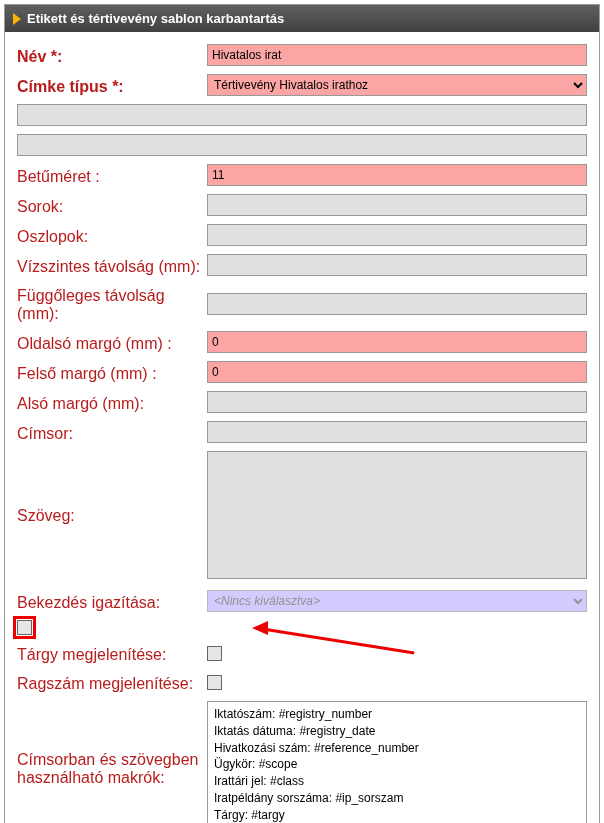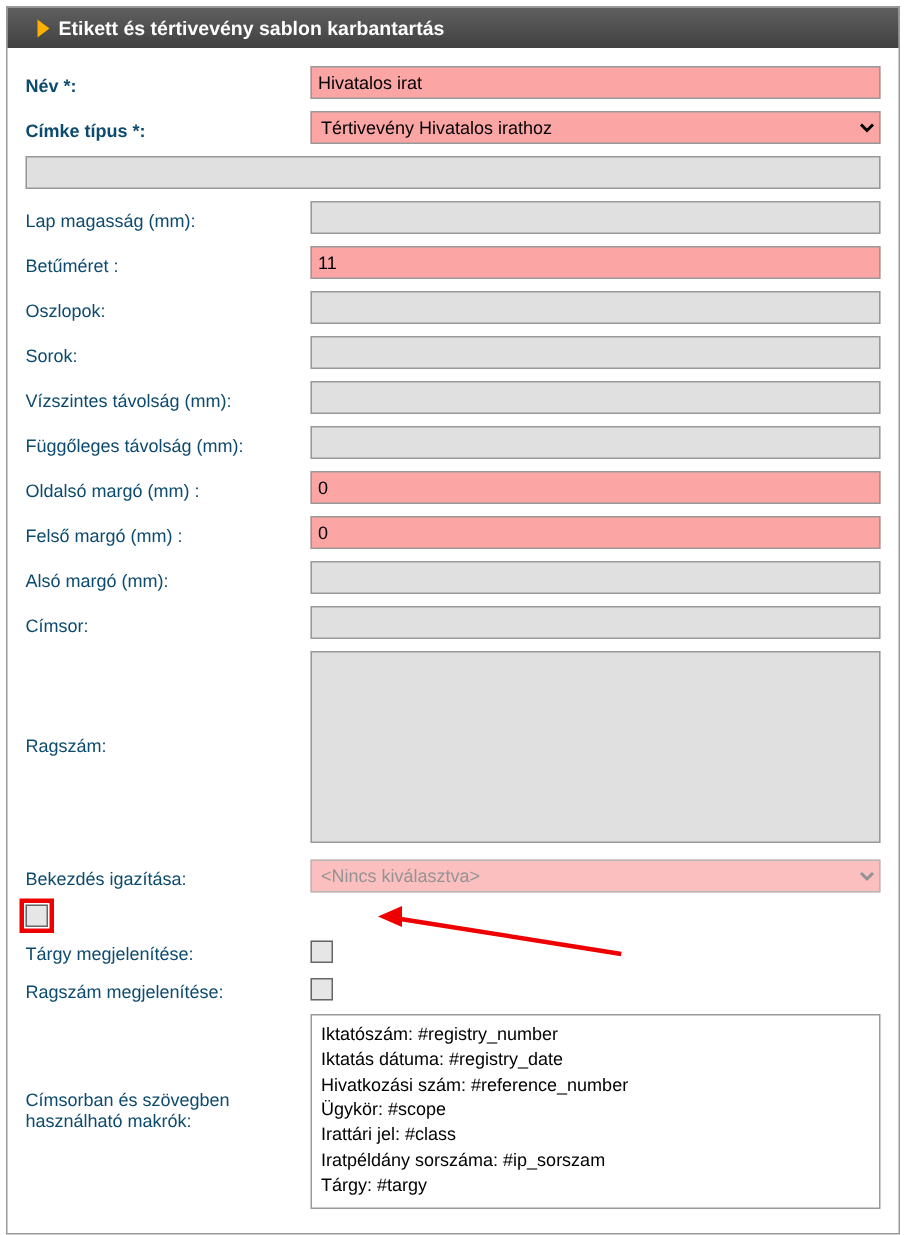--- a/index.html
+++ b/index.html
@@ -14,21 +14,21 @@
   .dialog {
     border: 1px solid #999;
     background: #fff;
     margin: 4px;
     width: 596px;
   }
   .titlebar {
     background: linear-gradient(#606060, #404040);
     color: #fff;
     font-weight: bold;
-    padding: 6px 20px;
+    padding: 6px 8px;
     display: flex;
     align-items: center;
     font-size: 13px;
   }
   .title-arrow {
     width: 0; height: 0;
     border-top: 6px solid transparent;
     border-bottom: 6px solid transparent;
     border-left: 8px solid #ffb000;
     margin-right: 6px;
@@ -38,23 +38,23 @@
   }
   .row {
     display: flex;
     align-items: center;
     margin-bottom: 8px;
   }
   .row.top { align-items: flex-start; }
   .label {
     width: 190px;
     flex: none;
-    color: #0c4a6e;
+    color: #b91c1c;
     padding-top: 3px;
-    font-size: 12px;
+    font-size: 16px;
   }
   .label.bold { font-weight: bold; }
   .control {
     flex: 1;
   }
   input[type=text], select, textarea, .macros {
     width: 100%;
     font-size: 12px;
     font-family: Arial, sans-serif;
     border: 1px solid #999;
@@ -62,21 +62,21 @@
     background: #fca5a5;
   }
   input[type=text][disabled], select[disabled], textarea[disabled] {
     background: #e0e0e0;
     color: #555;
   }
   select {
     height: 22px;
     padding: 1px 2px;
   }
-  select.italic { color: #666; background:#fca5a5;}
+  select.italic { font-style: italic; color: #666; background:#c4b5fd;}
   textarea.big {
     height: 128px;
     background: #e0e0e0;
     resize: none;
   }
   .checkbox-wrap {
     display: flex;
     align-items: center;
   }
   .chk {
@@ -141,36 +141,35 @@
           <option>Tértivevény Hivatalos irathoz</option>
         </select>
       </div>
     </div>
 
     <div class="row">
       <div class="control"><input type="text" disabled="" value="" style=""></div>
     </div>
 
     <div class="row">
-      <div class="label">Lap magasság (mm):</div>
       <div class="control"><input type="text" disabled="" value="" style=""></div>
     </div>
 
     <div class="row">
       <div class="label">Betűméret :</div>
       <div class="control"><input type="text" value="11" style=""></div>
     </div>
 
     <div class="row">
+      <div class="label">Sorok:</div>
+      <div class="control"><input type="text" disabled="" value="" style=""></div>
+    </div>
+
+    <div class="row">
       <div class="label">Oszlopok:</div>
-      <div class="control"><input type="text" disabled="" value="" style=""></div>
-    </div>
-
-    <div class="row">
-      <div class="label">Sorok:</div>
       <div class="control"><input type="text" disabled="" value="" style=""></div>
     </div>
 
     <div class="row">
       <div class="label">Vízszintes távolság (mm):</div>
       <div class="control"><input type="text" disabled="" value="" style=""></div>
     </div>
 
     <div class="row">
       <div class="label">Függőleges távolság (mm):</div>
@@ -191,21 +190,21 @@
       <div class="label">Alsó margó (mm):</div>
       <div class="control"><input type="text" disabled="" value="" style=""></div>
     </div>
 
     <div class="row">
       <div class="label">Címsor:</div>
       <div class="control"><input type="text" disabled="" value="" style=""></div>
     </div>
 
     <div class="row top">
-      <div class="label" style="padding-top:56px">Ragszám:</div>
+      <div class="label" style="padding-top:56px">Szöveg:</div>
       <div class="control"><textarea class="big" disabled="" style=""></textarea></div>
     </div>
 
     <div class="row">
       <div class="label">Bekezdés igazítása:</div>
       <div class="control">
         <select class="italic" disabled="">
           <option>&lt;Nincs kiválasztva&gt;</option>
         </select>
       </div>

